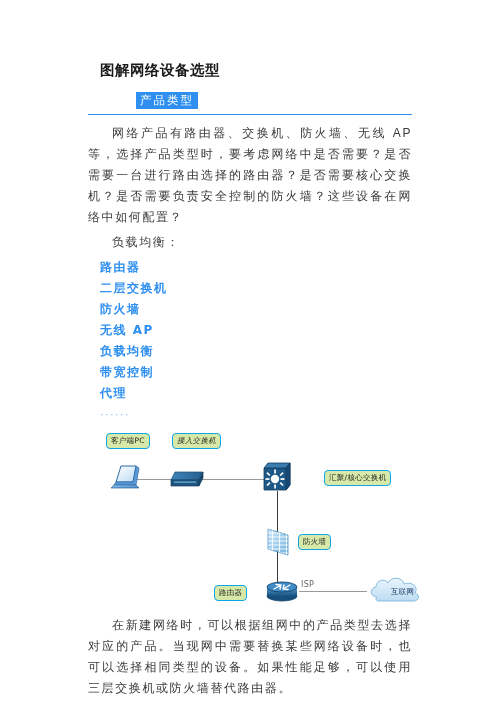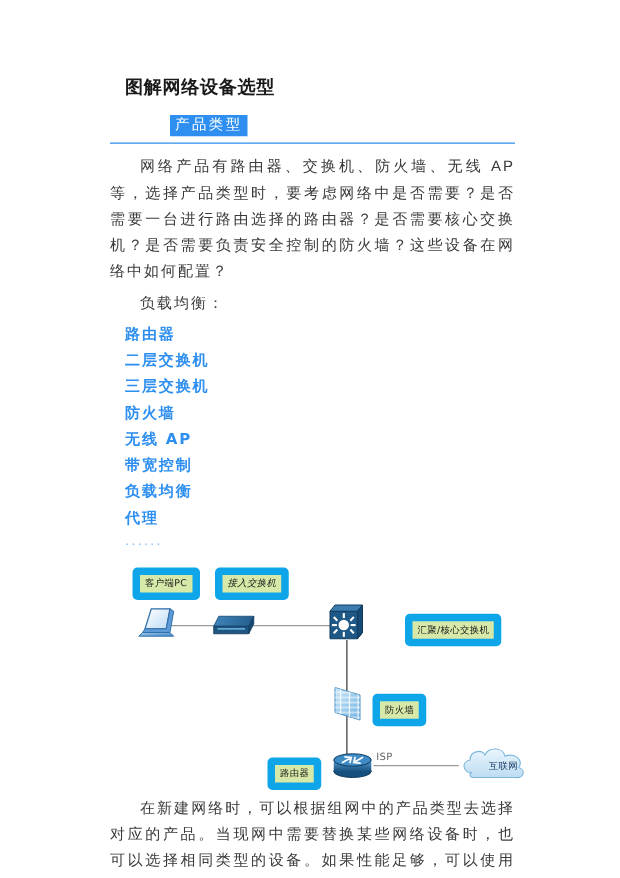--- a/index.html
+++ b/index.html
@@ -106,21 +106,21 @@
   .diagram {
     position: relative;
     width: 324px;
     height: 178px;
     margin-top: 4px;
     margin-left: 6px;
   }
   .glabel {
     position: absolute;
     background: #d7e9a8;
-    border: 6px solid #0ea5e9;
+    border: 1px solid #0ea5e9;
     border-radius: 4px;
     font-family: "DejaVu Sans", "Liberation Sans", sans-serif;
     font-size: 7.5px;
     color: #1b1b1b;
     padding: 2px 4px;
     white-space: nowrap;
     line-height: 10px;
     letter-spacing: 0.3px;
   }
   .link {
@@ -162,25 +162,24 @@
     </div>
     <div class="rule"></div>
 
     <p class="para">网络产品有路由器、交换机、防火墙、无线 AP 等，选择产品类型时，要考虑网络中是否需要？是否需要一台进行路由选择的路由器？是否需要核心交换机？是否需要负责安全控制的防火墙？这些设备在网络中如何配置？</p>
 
     <p class="para sub">负载均衡：</p>
 
     <div class="blue-list">
       <div class="blue-item">路由器</div>
       <div class="blue-item">二层交换机</div>
-      <div class="blue-item">三层交换机</div>
       <div class="blue-item">防火墙</div>
       <div class="blue-item">无线 AP</div>
+      <div class="blue-item">负载均衡</div>
       <div class="blue-item">带宽控制</div>
-      <div class="blue-item">负载均衡</div>
       <div class="blue-item">代理</div>
       <div class="ellipsis-item">······</div>
     </div>
 
     <div class="diagram">
 
       <div class="link h" style="left:32px; top:51px; width:151px;"></div>
       <div class="link v" style="left:183px; top:63px; height:63px;"></div>
       <div class="link v" style="left:183px; top:126px; height:37px;"></div>
       <div class="link h" style="left:205px; top:163px; width:68px; background:#9a9a9a;"></div>

